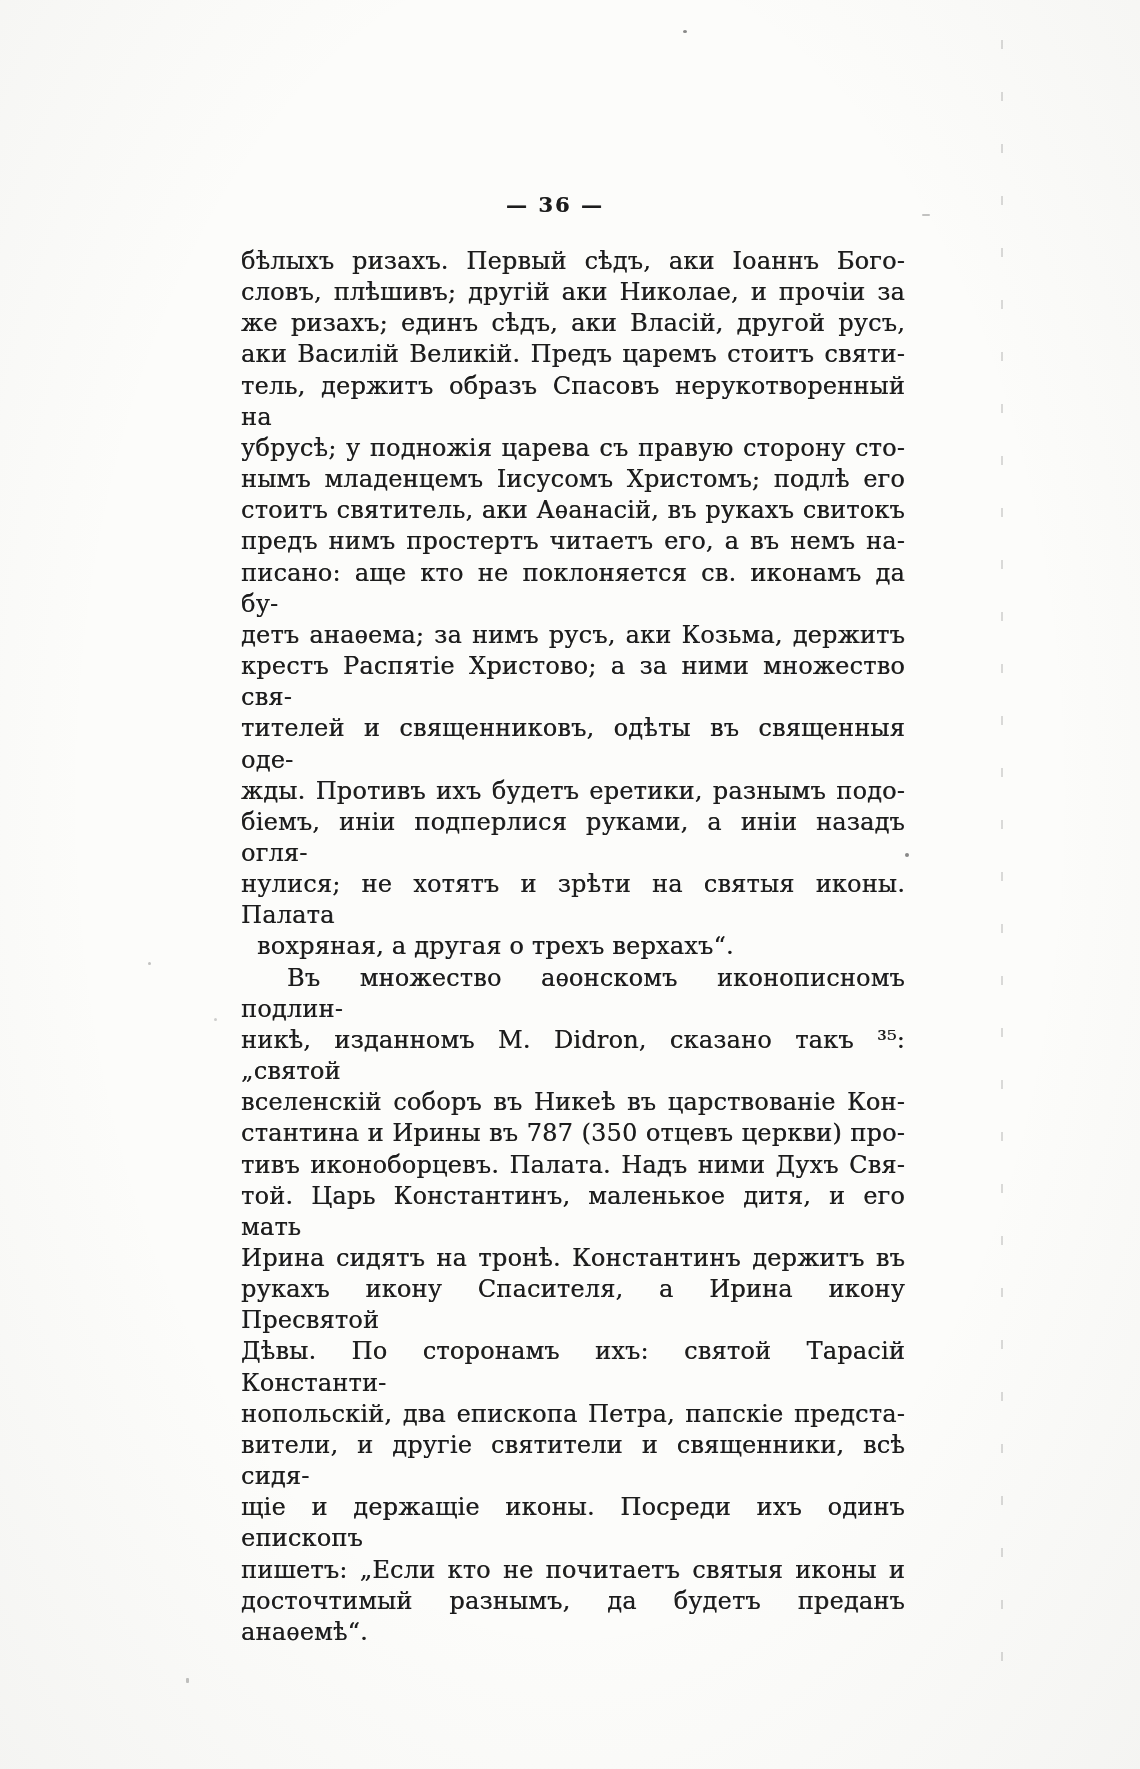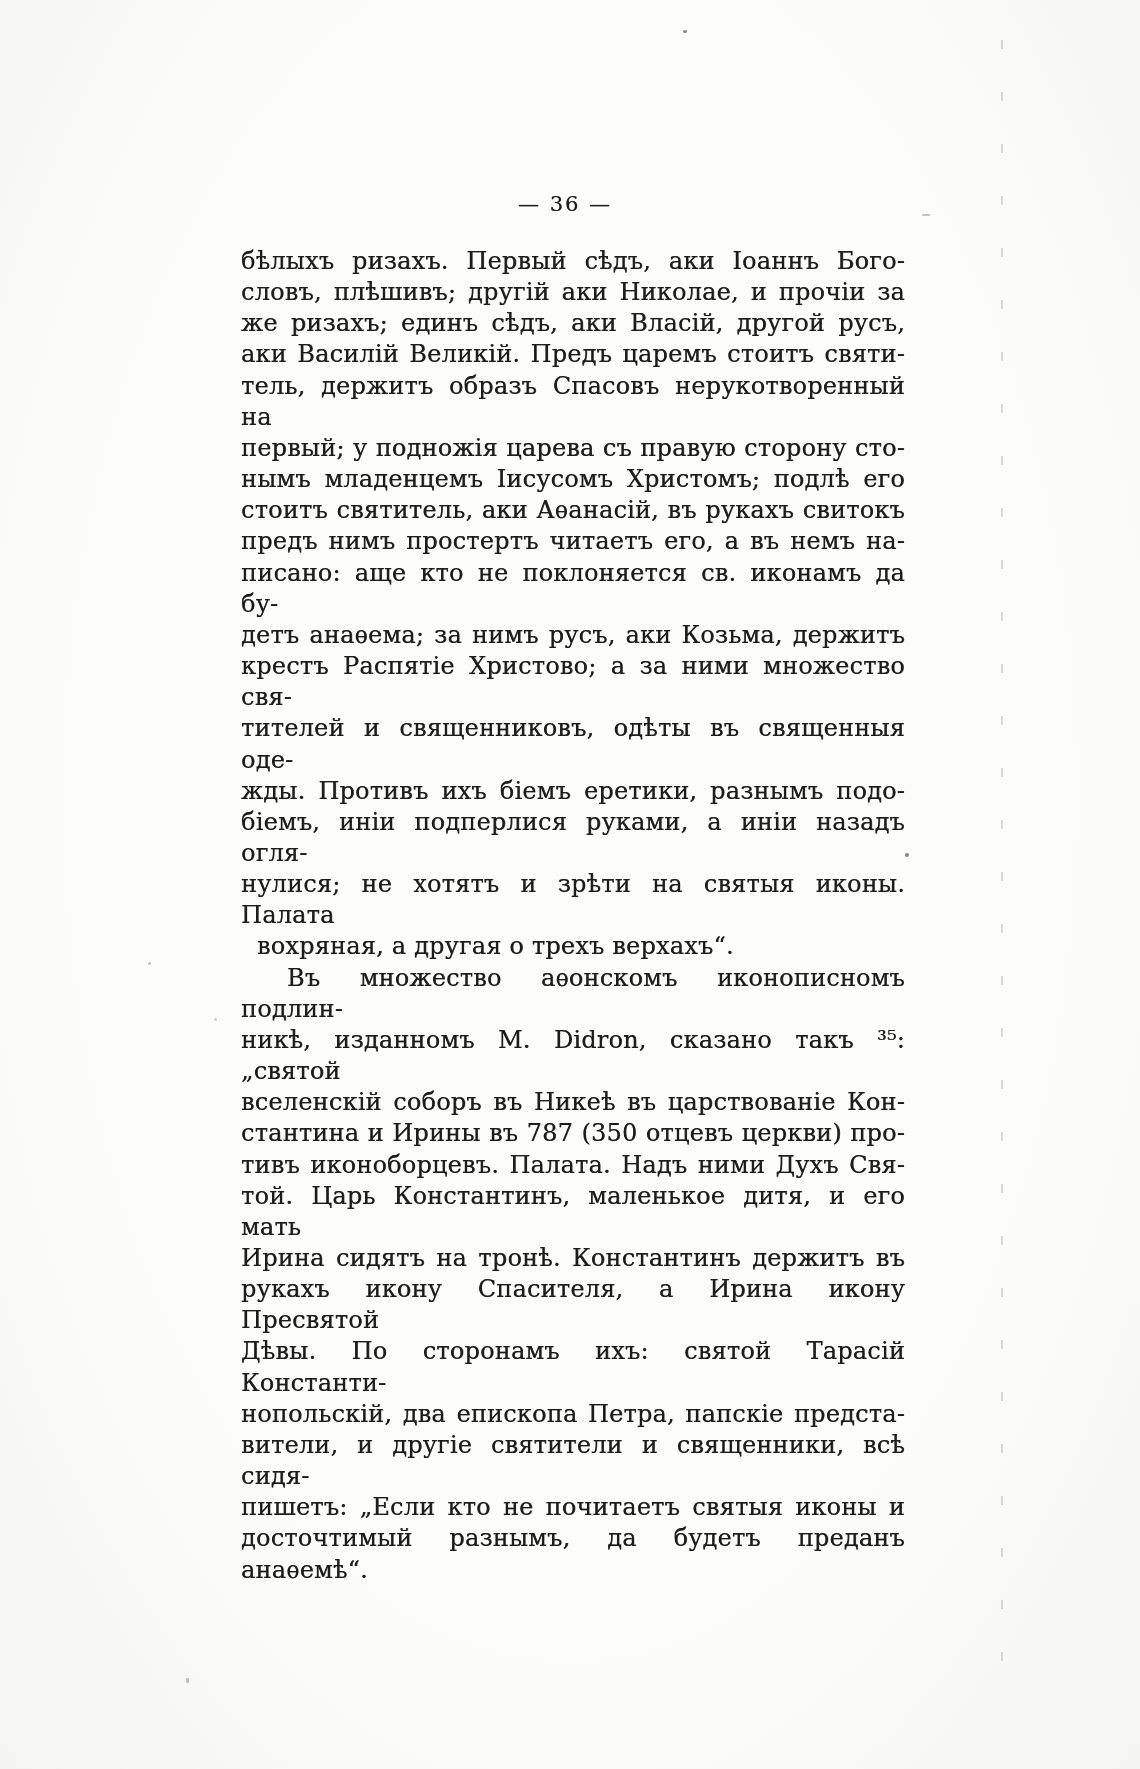--- a/index.html
+++ b/index.html
@@ -19,25 +19,25 @@
   .scan-surface {
     position: absolute;
     inset: 0;
     background:
       radial-gradient(ellipse at 50% 45%, rgba(255,255,255,0) 60%, rgba(120,120,115,0.06) 100%);
     pointer-events: none;
   }
   .page-number {
     position: absolute;
     top: 192px;
-    left: 240px;
+    left: 230px;
     width: 650px;
     text-align: center;
     font-size: 21px;
-    font-weight: normal;
+    font-weight: bold;
     letter-spacing: 2px;
     text-shadow: 0.3px 0.2px 0 rgba(25,25,25,0.7);
   }
   .text-block {
     position: absolute;
     left: 241px;
     top: 246px;
     width: 664px;
     font-size: 24px;
     line-height: 31.15px;
@@ -91,45 +91,46 @@
 
 <div class="page-number">— 36 —</div>
 
 <div class="text-block">
   <div>
     <div class="line">бѣлыхъ ризахъ. Первый сѣдъ, аки Іоаннъ Бого-</div>
     <div class="line">словъ, плѣшивъ; другій аки Николае, и прочіи за</div>
     <div class="line">же ризахъ; единъ сѣдъ, аки Власій, другой русъ,</div>
     <div class="line">аки Василій Великій. Предъ царемъ стоитъ святи-</div>
     <div class="line">тель, держитъ образъ Спасовъ нерукотворенный на</div>
-    <div class="line">первый; у подножія царева съ правую сторону сто-</div>
+    <div class="line">убрусѣ; у подножія царева съ правую сторону сто-</div>
     <div class="line">нымъ младенцемъ Іисусомъ Христомъ; подлѣ его</div>
     <div class="line">стоитъ святитель, аки Аѳанасій, въ рукахъ свитокъ</div>
     <div class="line">предъ нимъ простертъ читаетъ его, а въ немъ на-</div>
     <div class="line">писано: аще кто не поклоняется св. иконамъ да бу-</div>
     <div class="line">детъ анаѳема; за нимъ русъ, аки Козьма, держитъ</div>
     <div class="line">крестъ Распятіе Христово; а за ними множество свя-</div>
     <div class="line">тителей и священниковъ, одѣты въ священныя оде-</div>
-    <div class="line">жды. Противъ ихъ біемъ еретики, разнымъ подо-</div>
+    <div class="line">жды. Противъ ихъ будетъ еретики, разнымъ подо-</div>
     <div class="line">біемъ, иніи подперлися руками, а иніи назадъ огля-</div>
     <div class="line">нулися; не хотятъ и зрѣти на святыя иконы. Палата</div>
     <div class="line endpara">вохряная, а  другая о трехъ верхахъ“.</div>
   </div>
   <div>
     <div class="line indent">Въ множество аѳонскомъ иконописномъ подлин-</div>
     <div class="line">никѣ, изданномъ М. Didron, сказано такъ ³⁵: „святой</div>
     <div class="line">вселенскій соборъ въ Никеѣ въ царствованіе Кон-</div>
     <div class="line">стантина и Ирины въ 787 (350 отцевъ церкви) про-</div>
     <div class="line">тивъ иконоборцевъ. Палата. Надъ ними Духъ Свя-</div>
     <div class="line">той. Царь Константинъ, маленькое дитя, и его мать</div>
     <div class="line">Ирина сидятъ на тронѣ. Константинъ держитъ въ</div>
     <div class="line">рукахъ икону Спасителя, а Ирина икону Пресвятой</div>
     <div class="line">Дѣвы. По сторонамъ ихъ: святой Тарасій Константи-</div>
     <div class="line">нопольскій, два епископа Петра, папскіе предста-</div>
     <div class="line">вители, и другіе святители и священники, всѣ сидя-</div>
+    <div class="line">щіе и держащіе иконы.  Посреди ихъ одинъ епископъ</div>
     <div class="line">пишетъ: „Если кто не почитаетъ святыя иконы и</div>
     <div class="line">досточтимый разнымъ, да будетъ преданъ анаѳемѣ“.</div>
   </div>
 </div>
 
 <div class="edge-line"></div>
 <div class="speck s1"></div>
 <div class="speck s2"></div>
 <div class="speck s3"></div>
 <div class="speck s4"></div>

